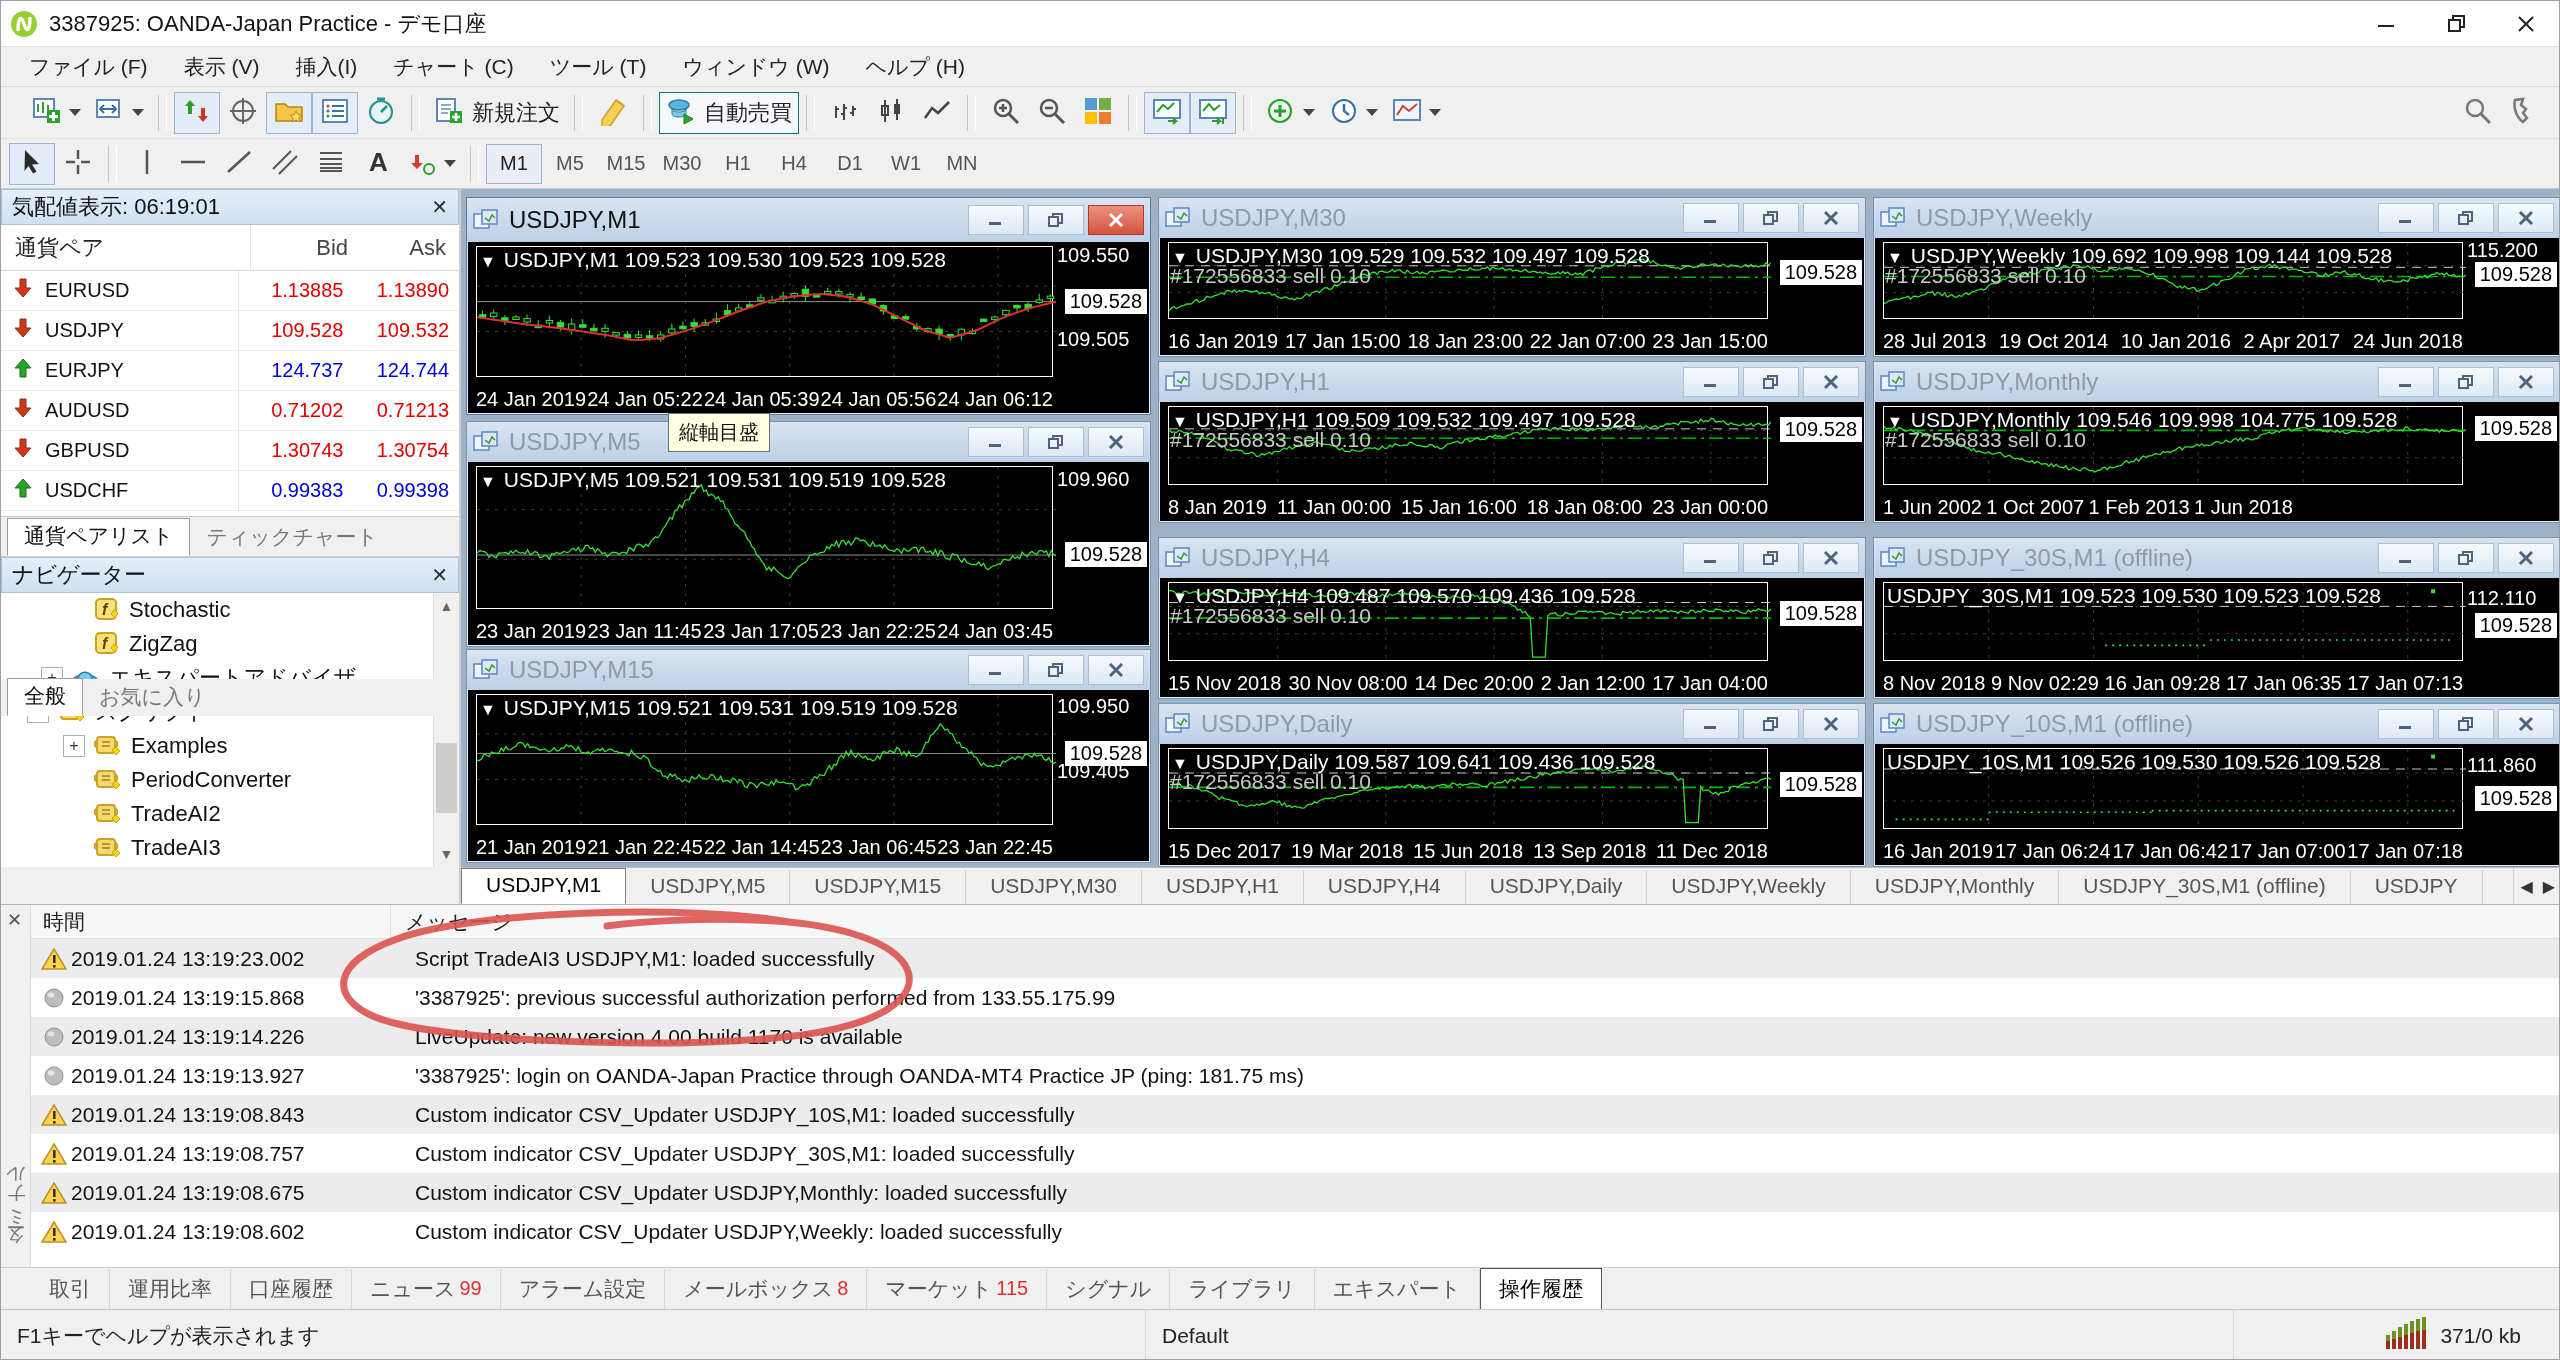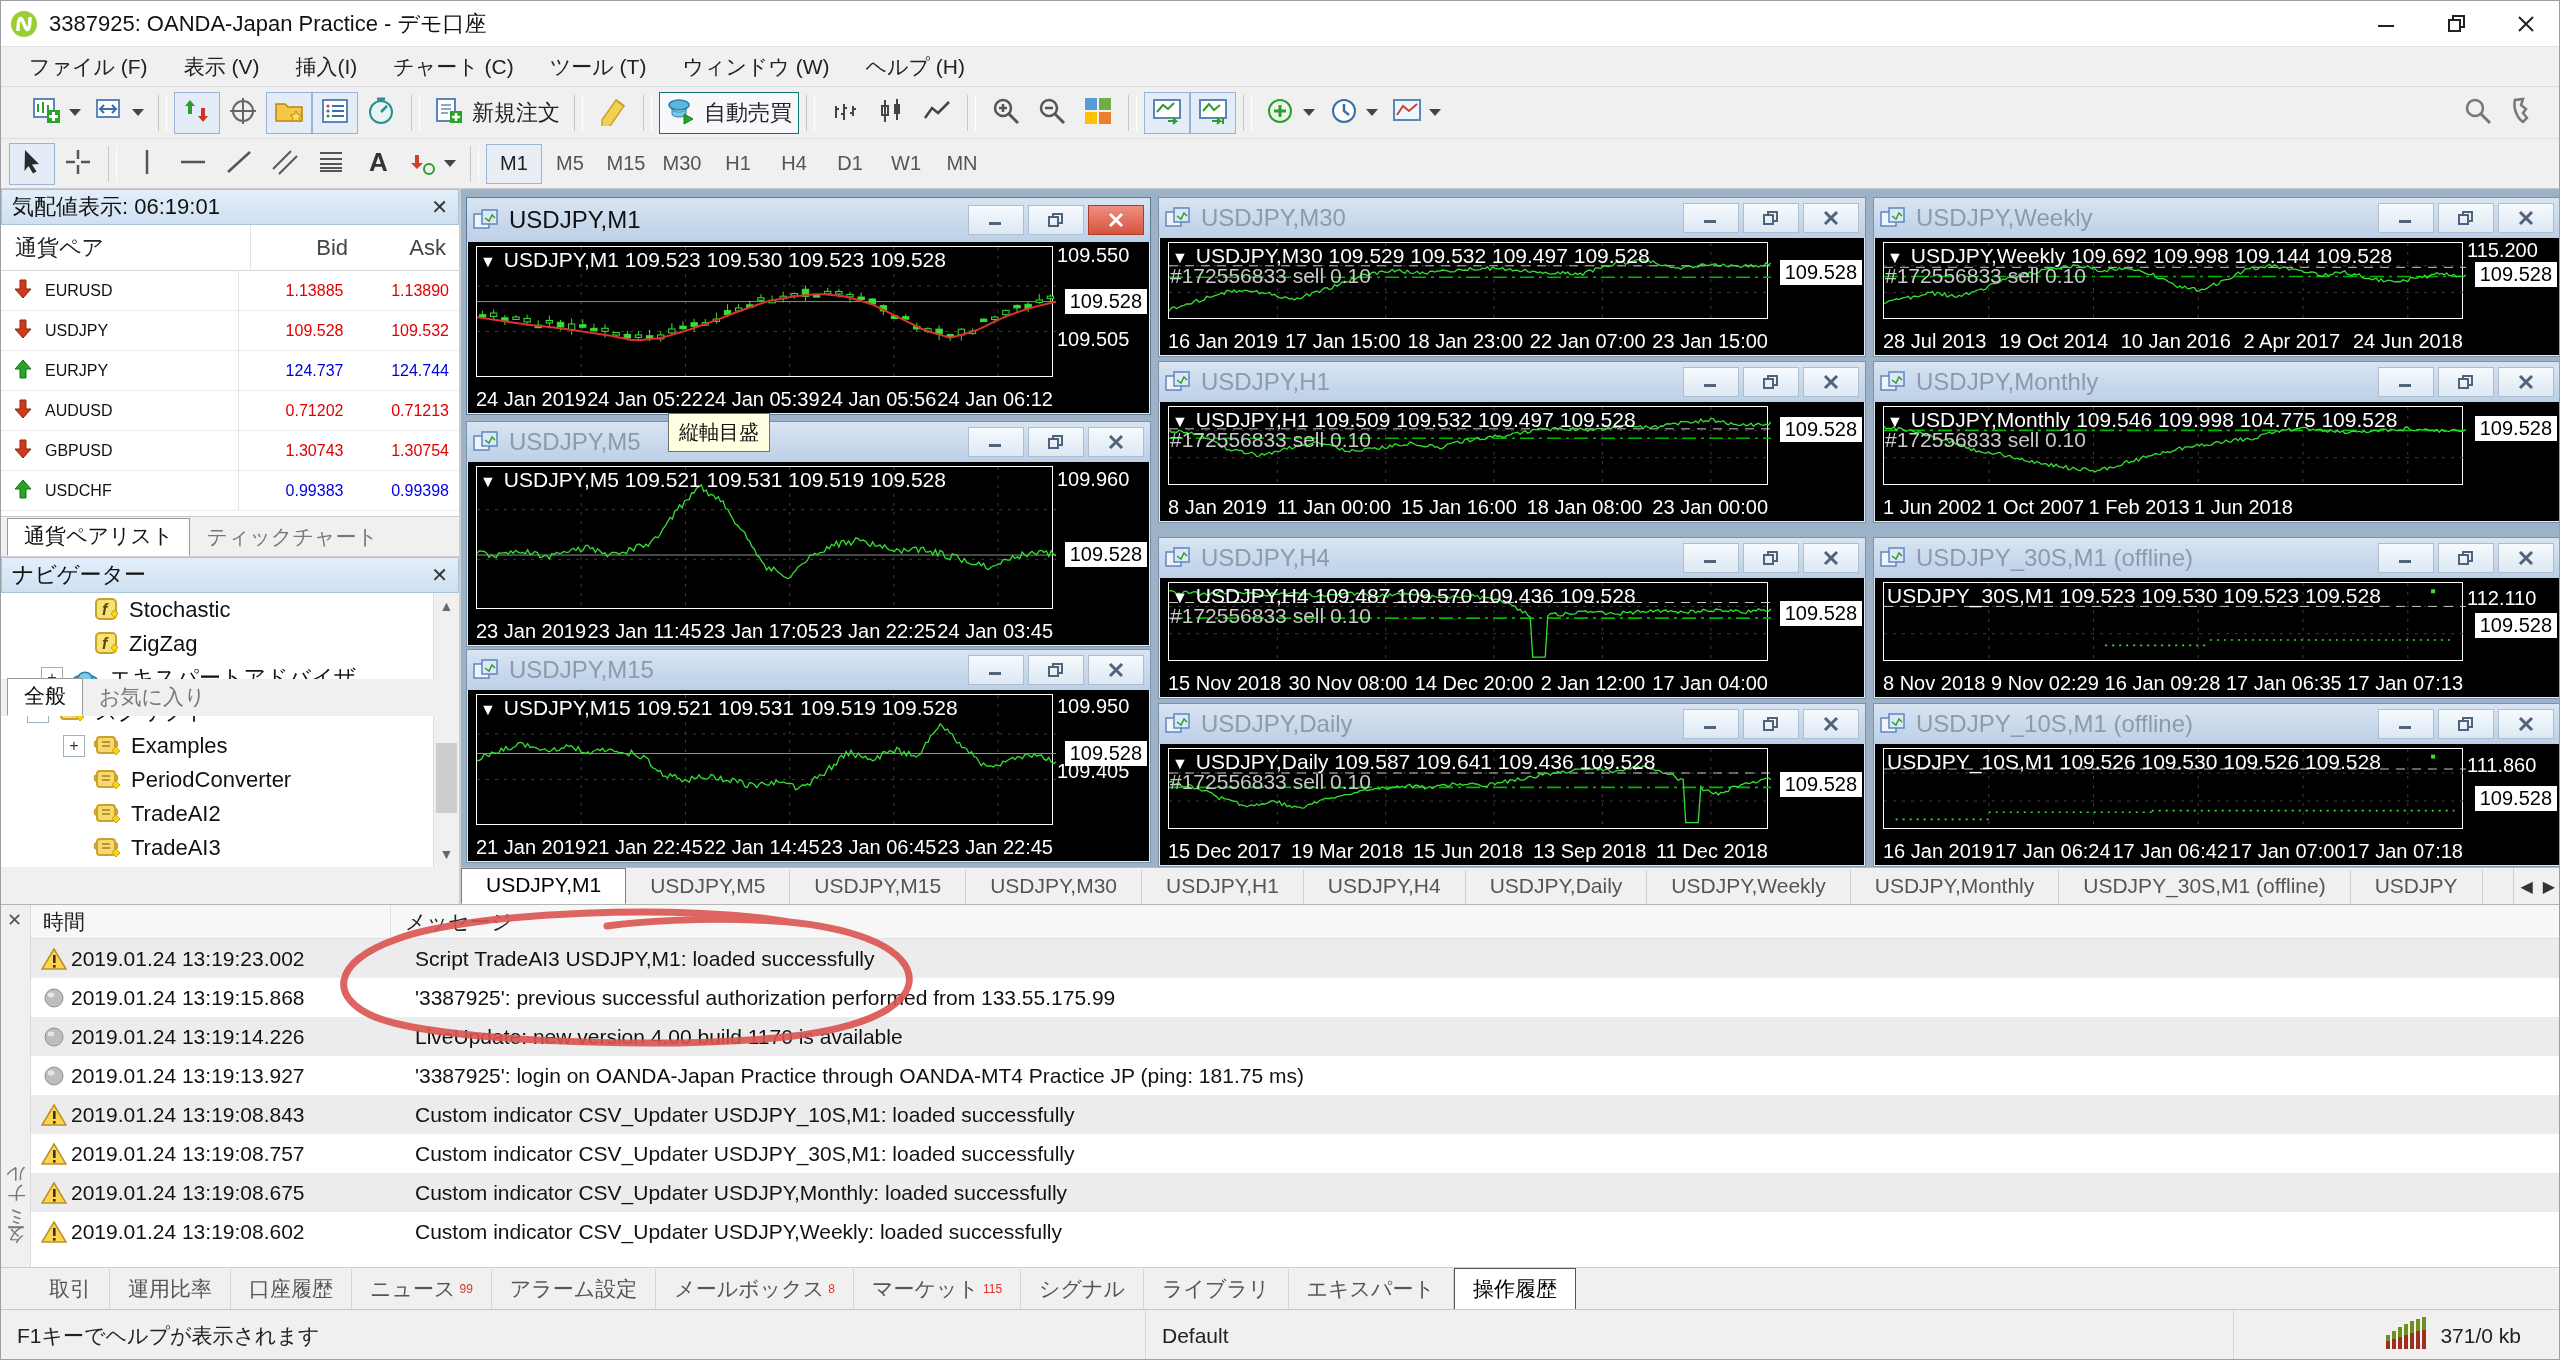--- a/index.html
+++ b/index.html
@@ -25,21 +25,21 @@
   .dd{width:0;height:0;border-left:6px solid transparent;border-right:6px solid transparent;border-top:7px solid #444;margin-left:7px;}
   .tf-btn{height:40px;min-width:56px;display:flex;align-items:center;justify-content:center;font-size:20px;color:#555;border:1px solid transparent;}
   .tf-btn.active{background:#e9eef5;border:1px solid #9ab4d6;color:#222;}
   #toolbar-right{margin-left:auto;display:flex;margin-right:14px;}
   
   #left-panel{position:absolute;left:0;top:188px;width:460px;height:715px;background:#f0f0f0;border-right:2px solid #cfcfcf;}
   .panel-header{height:36px;background:linear-gradient(#e3eefa,#cfe0f2);border:1px solid #aac2da;display:flex;align-items:center;padding:0 10px;font-size:22px;color:#111;}
   .panel-header .x{margin-left:auto;color:#333;font-size:20px;}
   #mw-table{position:absolute;left:0;top:36px;width:458px;height:292px;background:#fff;border-bottom:1px solid #c9c9c9;}
   .mw-headrow{height:46px;border-bottom:1px solid #d8d8d8;display:flex;align-items:center;font-size:22px;color:#222;}
-  .mw-row{height:40px;border-bottom:1px solid #ececec;display:flex;align-items:center;font-size:16px;gap:12px;}
+  .mw-row{height:40px;border-bottom:1px solid #ececec;display:flex;align-items:center;font-size:20px;gap:12px;}
   .mw-c1{width:250px;padding-left:10px;display:flex;align-items:center;border-right:1px solid #e4e4e4;height:100%;}
   .mw-c2{width:105px;text-align:right;padding-right:8px;}
   .mw-c3{width:100px;text-align:right;padding-right:10px;}
   .mw-sym{margin-left:10px;color:#111;}
   .p-red{color:#e00000;} .p-blue{color:#0000dd;}
   .mw-tabs{position:absolute;left:0;top:334px;width:458px;height:34px;background:#f0f0f0;display:flex;align-items:flex-end;padding-left:6px;border-bottom:1px solid #d0d0d0;}
   .ptab{font-size:21px;padding:3px 16px 5px;color:#777;}
   .ptab.active{background:#fff;border:1px solid #9a9a9a;border-bottom:1px solid #fff;color:#111;}
   #nav-panel{position:absolute;left:0;top:368px;width:458px;height:310px;background:#fff;}
   #nav-tree{position:absolute;left:0;top:36px;width:432px;height:274px;background:#fff;overflow:hidden;}
@@ -84,21 +84,21 @@
   #term-rows{position:absolute;left:30px;top:34px;right:0;bottom:0;}
   .t-row{height:39px;display:flex;align-items:center;font-size:21px;color:#111;}
   .t-row.odd{background:#ececec;}
   .t-ic{width:34px;display:flex;justify-content:center;margin-left:6px;}
   .t-time{width:320px;}
   .t-msg{padding-left:24px;}
   
   #bottom-tabs{position:absolute;left:0;top:1266px;width:2560px;height:42px;background:#f0f0f0;border-top:1px solid #cfcfcf;display:flex;align-items:center;padding-left:30px;}
   .btab{font-size:21px;color:#555;padding:6px 18px;border-right:1px solid #d5d5d5;display:flex;align-items:center;white-space:nowrap;}
   .btab.active{background:#fff;border:1px solid #555;color:#000;}
-  .badge{color:#e03030;font-size:12px;margin-left:4px;}
+  .badge{color:#e03030;font-size:20px;margin-left:4px;}
   
   #statusbar{position:absolute;left:0;top:1308px;width:2560px;height:52px;background:#f0f0f0;border-top:1px solid #c8c8c8;display:flex;align-items:center;font-size:21px;color:#222;}
   .sb-sec{height:100%;display:flex;align-items:center;padding:0 16px;border-right:1px solid #d8d8d8;}
   #sb-help{width:1145px;}
   #sb-profile{width:1088px;}
   #sb-traffic{margin-left:auto;display:flex;gap:10px;border-right:none;padding-right:40px;}
   
   #annotation{position:absolute;left:0;top:0;width:2560px;height:1360px;pointer-events:none;z-index:60;}
   
   #tooltip{position:absolute;left:667px;top:412px;background:#ffffe1;border:1px solid #707070;font-size:20px;color:#111;padding:5px 10px;z-index:40;white-space:nowrap;}

